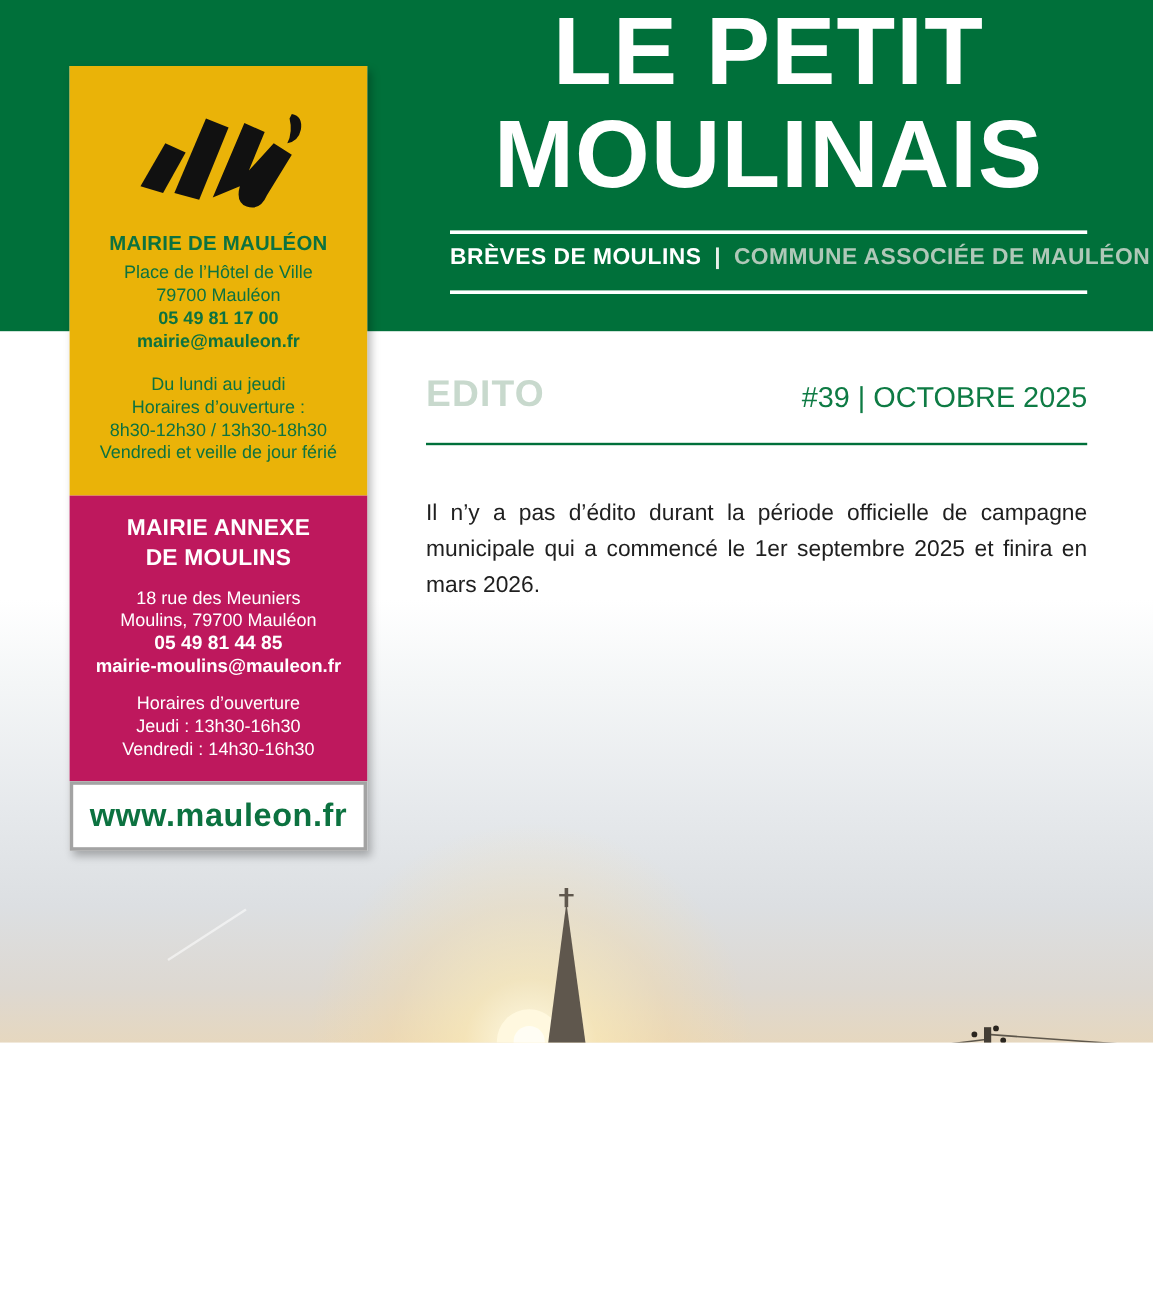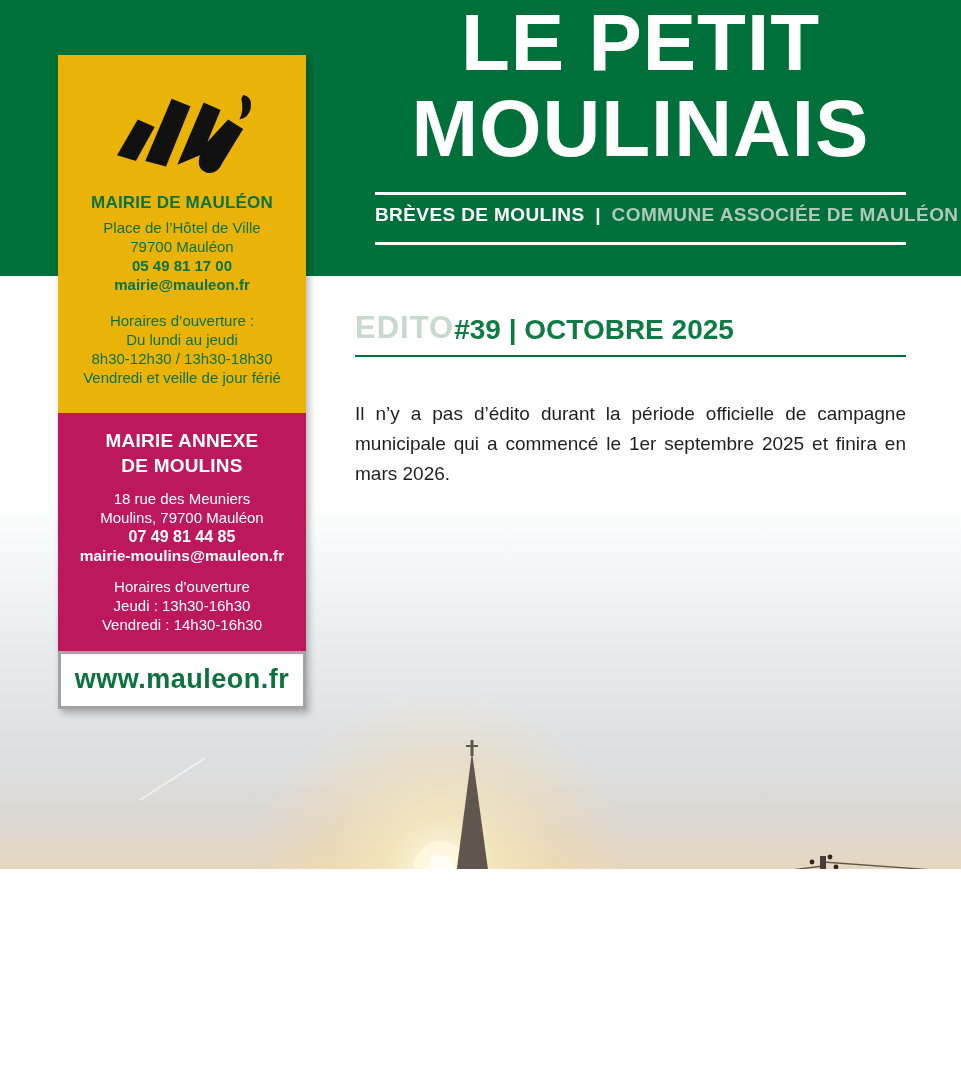--- a/index.html
+++ b/index.html
@@ -37,24 +37,24 @@
   .w-text { color:#fff; font-size:15px; line-height:19px; margin:0; }
   .w-phone { font-size:16px; font-weight:bold; }
   .w-mail { font-size:15.5px; font-weight:bold; }
   .card-annexe .hours-block { margin-top:12px; }
 
   .card-www { background:#fff; border:3px solid #a3a3a3; padding:10px 0 11px; text-align:center; }
   .card-www a { color:#0C7240; font-size:27px; font-weight:bold; text-decoration:none; letter-spacing:.5px; }
 
   
   .edito { position:absolute; left:355px; top:310px; width:551px; z-index:2; }
-  .edito-head { display:flex; justify-content:flex-start; align-items:flex-end;
-                border-bottom:2px solid #00703A; padding-bottom:9px; }
+  .edito-head { display:flex; justify-content:space-between; align-items:flex-end;
+                border-bottom:2px solid #00703A; padding-bottom:23px; }
   .edito-head h2 { font-size:31px; color:#C8D9CD; margin:0; letter-spacing:1px; font-weight:bold; }
-  .issue { font-size:28px; color:#0E7B44; font-weight:700; }
+  .issue { font-size:24px; color:#0E7B44; font-weight:400; }
   .edito-body { margin-top:42px; font-size:19px; line-height:30px; text-align:justify; color:#1f1f1f; }
 
   
   .photo { position:absolute; left:0; top:500px; width:961px; height:579px; margin:0; z-index:1;
     background:
       radial-gradient(circle at 46% 64%, rgba(255,252,232,.95) 0px, rgba(255,236,178,.6) 55px, rgba(255,220,150,.28) 115px, rgba(255,220,150,0) 185px),
       linear-gradient(180deg, #ffffff 0%, #f4f6f7 12%, #e6e9ec 30%, #dcdfe2 44%, #ddd8d1 56%, #ebd7b5 68%, #f2c385 78%, #efb168 88%, #e8b069 100%);
   }
   .photo svg { position:absolute; inset:0; width:100%; height:100%; }
 </style>
@@ -89,35 +89,35 @@
             <path d="M150,26 Q160,28 158,40 Q156,50 146,52 Q151,42 148,30 Z"></path>
           </g>
         </svg>
       </div>
       <h3>MAIRIE DE MAULÉON</h3>
       <p class="g-text">Place de l’Hôtel de Ville</p>
       <p class="g-text">79700 Mauléon</p>
       <p class="g-text bold">05 49 81 17 00</p>
       <p class="g-text bold"><a class="plain" href="#">mairie@mauleon.fr</a></p>
       <div class="hours-block">
+        <p class="g-text">Du lundi au jeudi</p>
         <p class="g-text">Horaires d’ouverture :</p>
-        <p class="g-text">Du lundi au jeudi</p>
         <p class="g-text">8h30-12h30 / 13h30-18h30</p>
         <p class="g-text">Vendredi et veille de jour férié</p>
       </div>
     </section>
 
     <section class="card-annexe">
       <h3>
         <span>MAIRIE ANNEXE</span><br>
         <span>DE MOULINS</span>
       </h3>
       <p class="w-text">18 rue des Meuniers</p>
       <p class="w-text">Moulins, 79700 Mauléon</p>
-      <p class="w-text w-phone">07 49 81 44 85</p>
+      <p class="w-text w-phone">05 49 81 44 85</p>
       <p class="w-text w-mail"><a class="plain" href="#">mairie-moulins@mauleon.fr</a></p>
       <div class="hours-block">
         <p class="w-text">Horaires d’ouverture</p>
         <p class="w-text">Jeudi : 13h30-16h30</p>
         <p class="w-text">Vendredi : 14h30-16h30</p>
       </div>
     </section>
 
     <section class="card-www">
       <a href="#">www.mauleon.fr</a>

